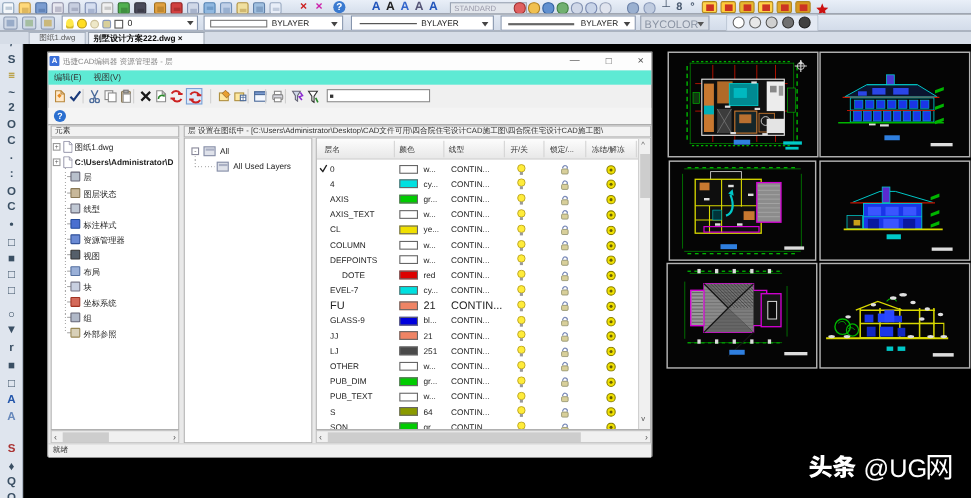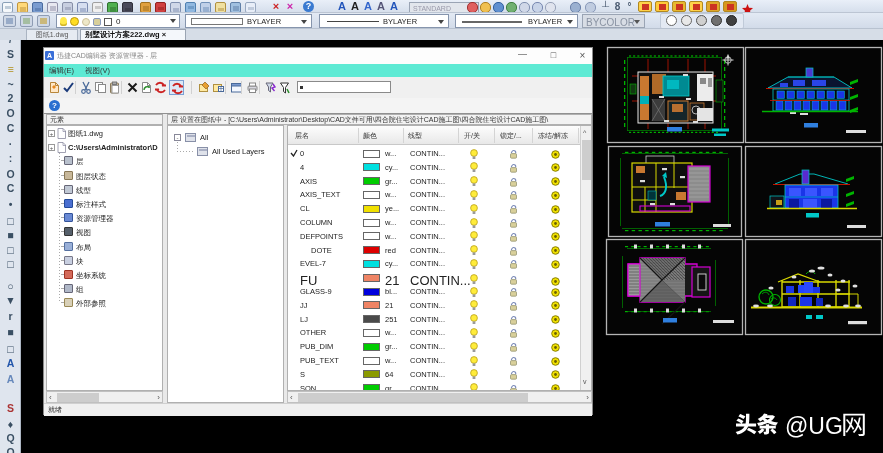--- a/index.html
+++ b/index.html
@@ -907,21 +907,21 @@
             </svg></span>
 <span class="abs" style="left:221px;top:2px;width:9px;height:10px"><svg width="9" height="10">
               <path d="M2.5 5V3.5a2 2 0 014 0" fill="none" stroke="#7a8ab8" stroke-width="1.1" transform="rotate(25 4.5 4)"></path>
               <rect x="1.5" y="4.6" width="6" height="4.6" rx="1" fill="#d8cf9a" stroke="#8a8a66" stroke-width=".7"></rect>
             </svg></span>
 <span class="abs" style="left:263px;top:2.5px;width:9px;height:9px"><svg width="9" height="9">
               <circle cx="4.5" cy="4.5" r="3.8" fill="#f0e000" stroke="#8a8000" stroke-width="1"></circle>
               <circle cx="4.5" cy="4.5" r="1.4" fill="#6a6000"></circle>
             </svg></span>
 </div>
-<div class="abs" style="left:0;top:145.2px;width:292px;height:13.8px;font-size:13px;color:#222">
+<div class="abs" style="left:0;top:145.2px;width:292px;height:13.8px;font-size:10px;color:#222">
 <span class="abs" style="left:12px;top:2px">FU</span>
 <span class="abs" style="left:75px;top:2.5px;width:17px;height:8px;background:#ef8465;border:1px solid #666"></span>
 <span class="abs" style="left:97px;top:2px">21</span>
 <span class="abs" style="left:122px;top:2px">CONTIN...</span>
 <span class="abs" style="left:182px;top:1.5px;width:8px;height:11px"><svg width="8" height="11">
               <circle cx="4" cy="4" r="3.4" fill="#ffec3a" stroke="#b8a020" stroke-width=".8"></circle>
               <rect x="2.6" y="7.4" width="2.8" height="2.6" fill="#999"></rect>
             </svg></span>
 <span class="abs" style="left:221px;top:2px;width:9px;height:10px"><svg width="9" height="10">
               <path d="M2.5 5V3.5a2 2 0 014 0" fill="none" stroke="#7a8ab8" stroke-width="1.1" transform="rotate(25 4.5 4)"></path>

